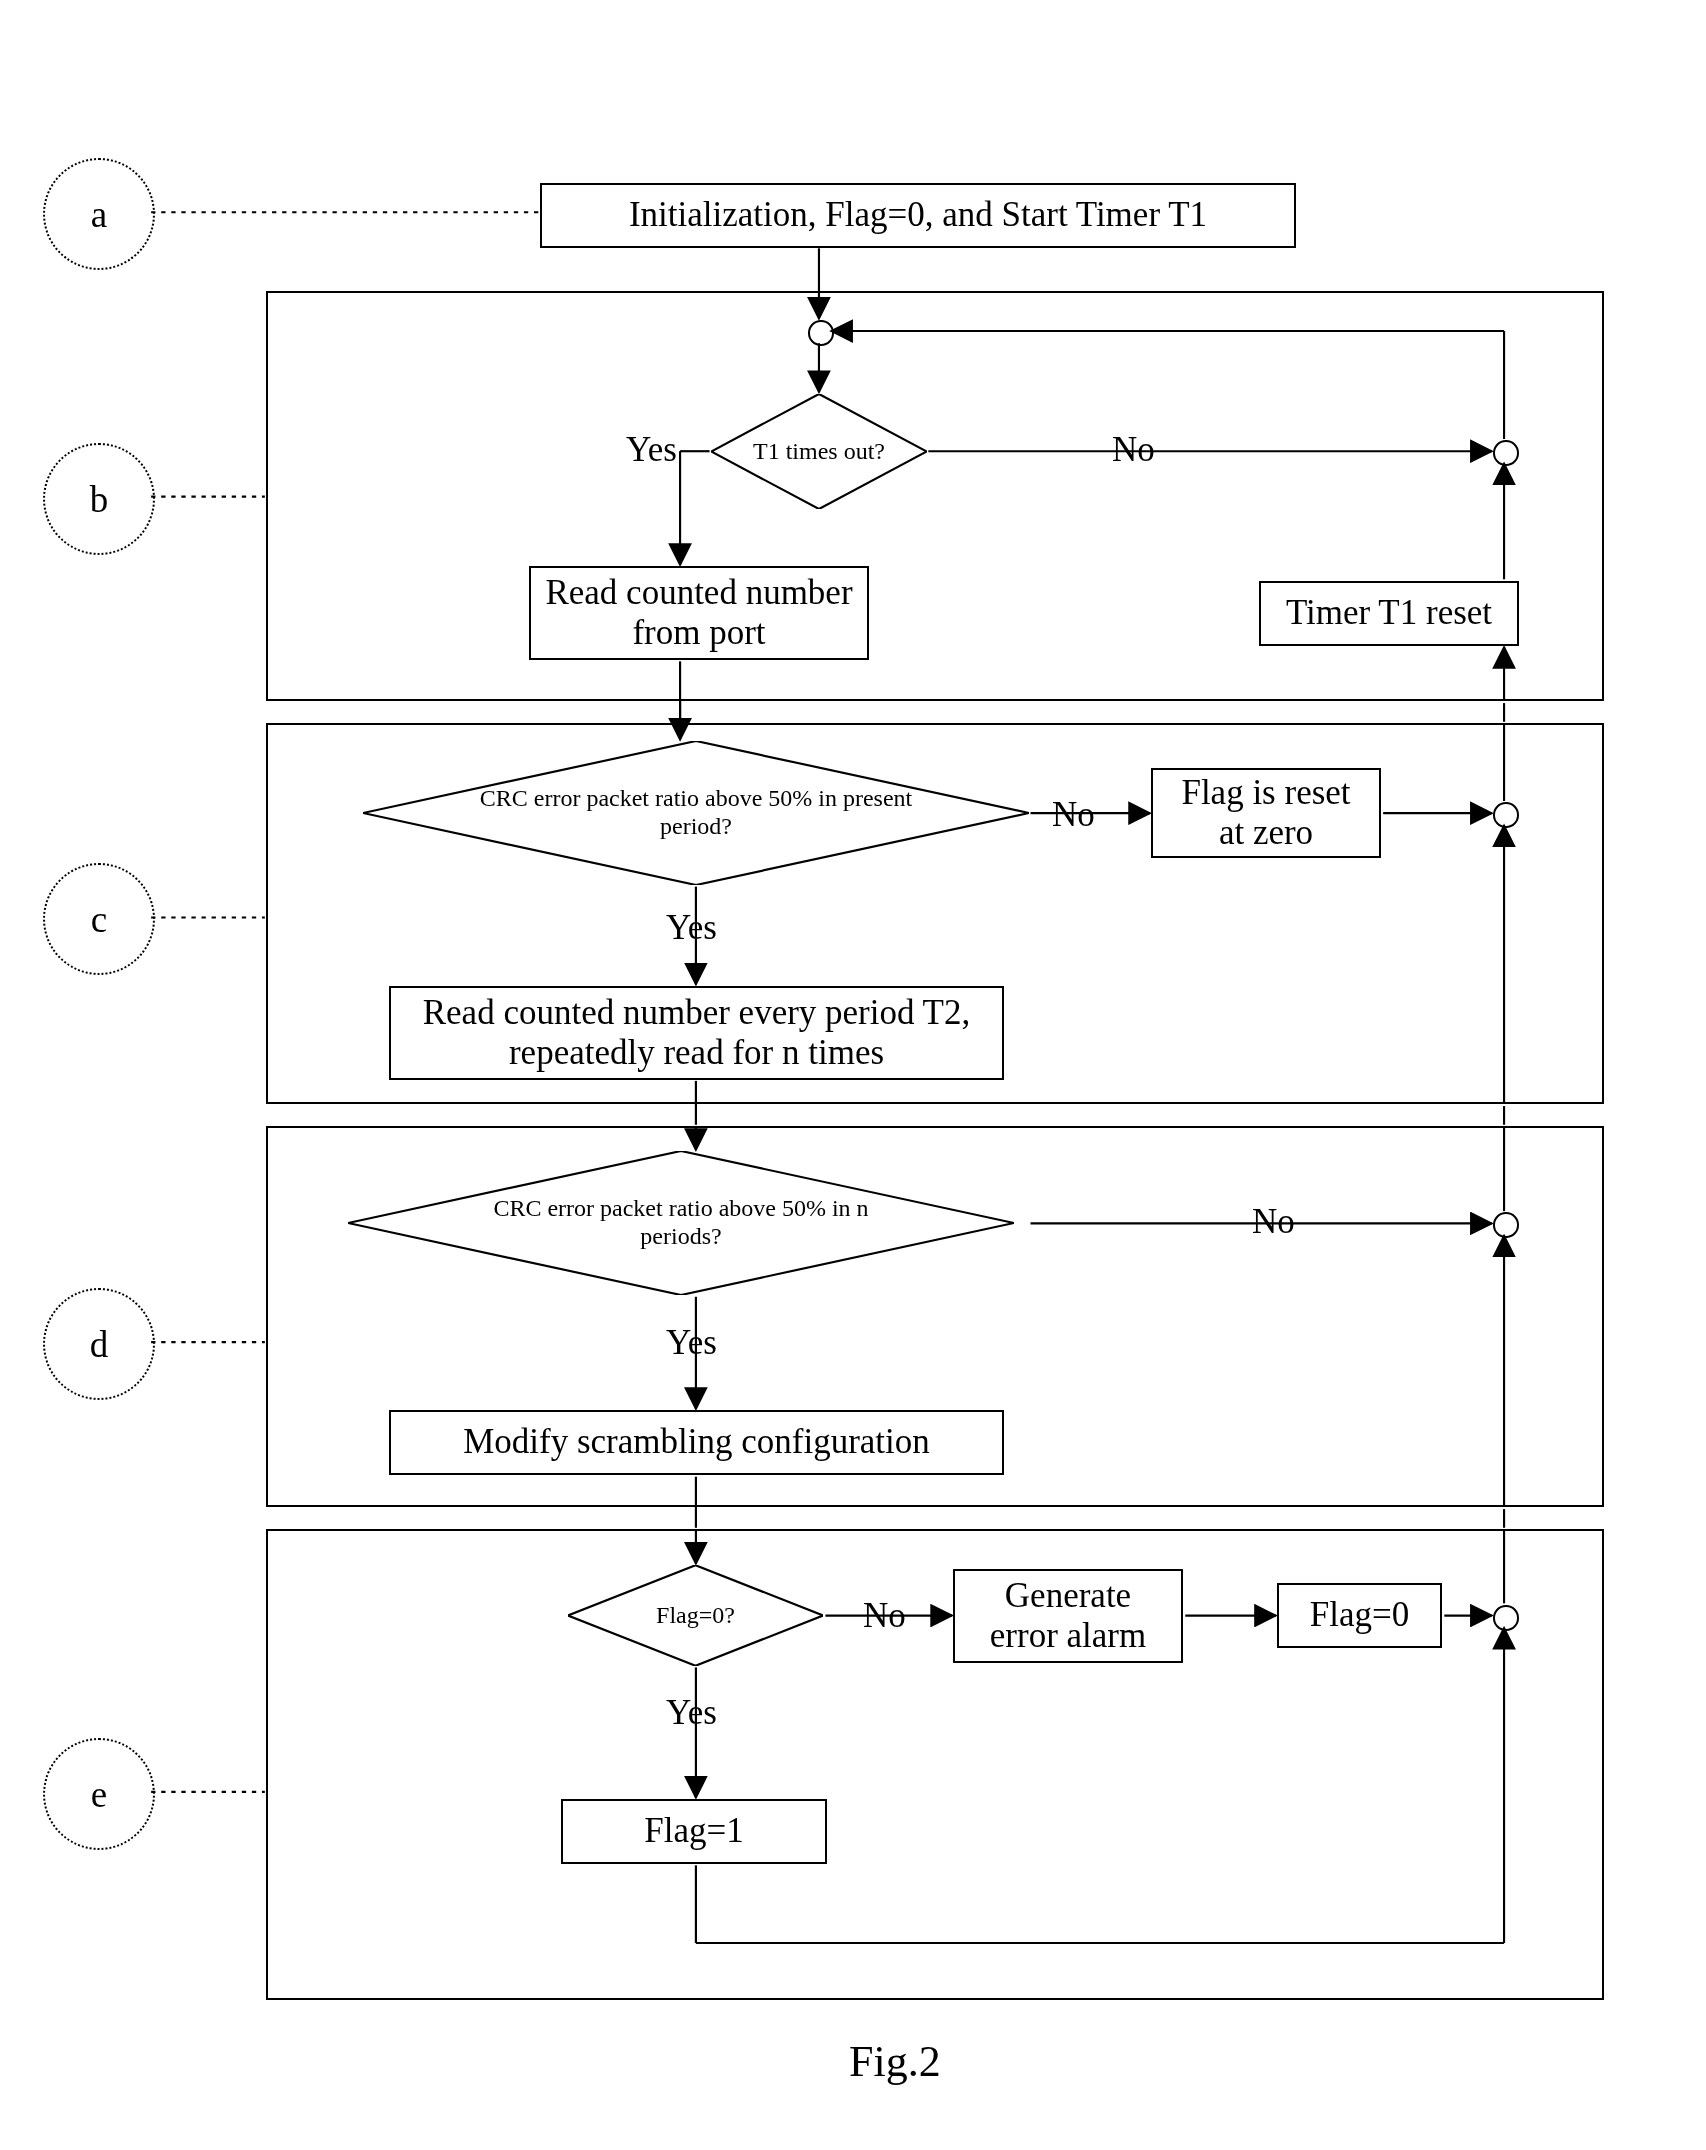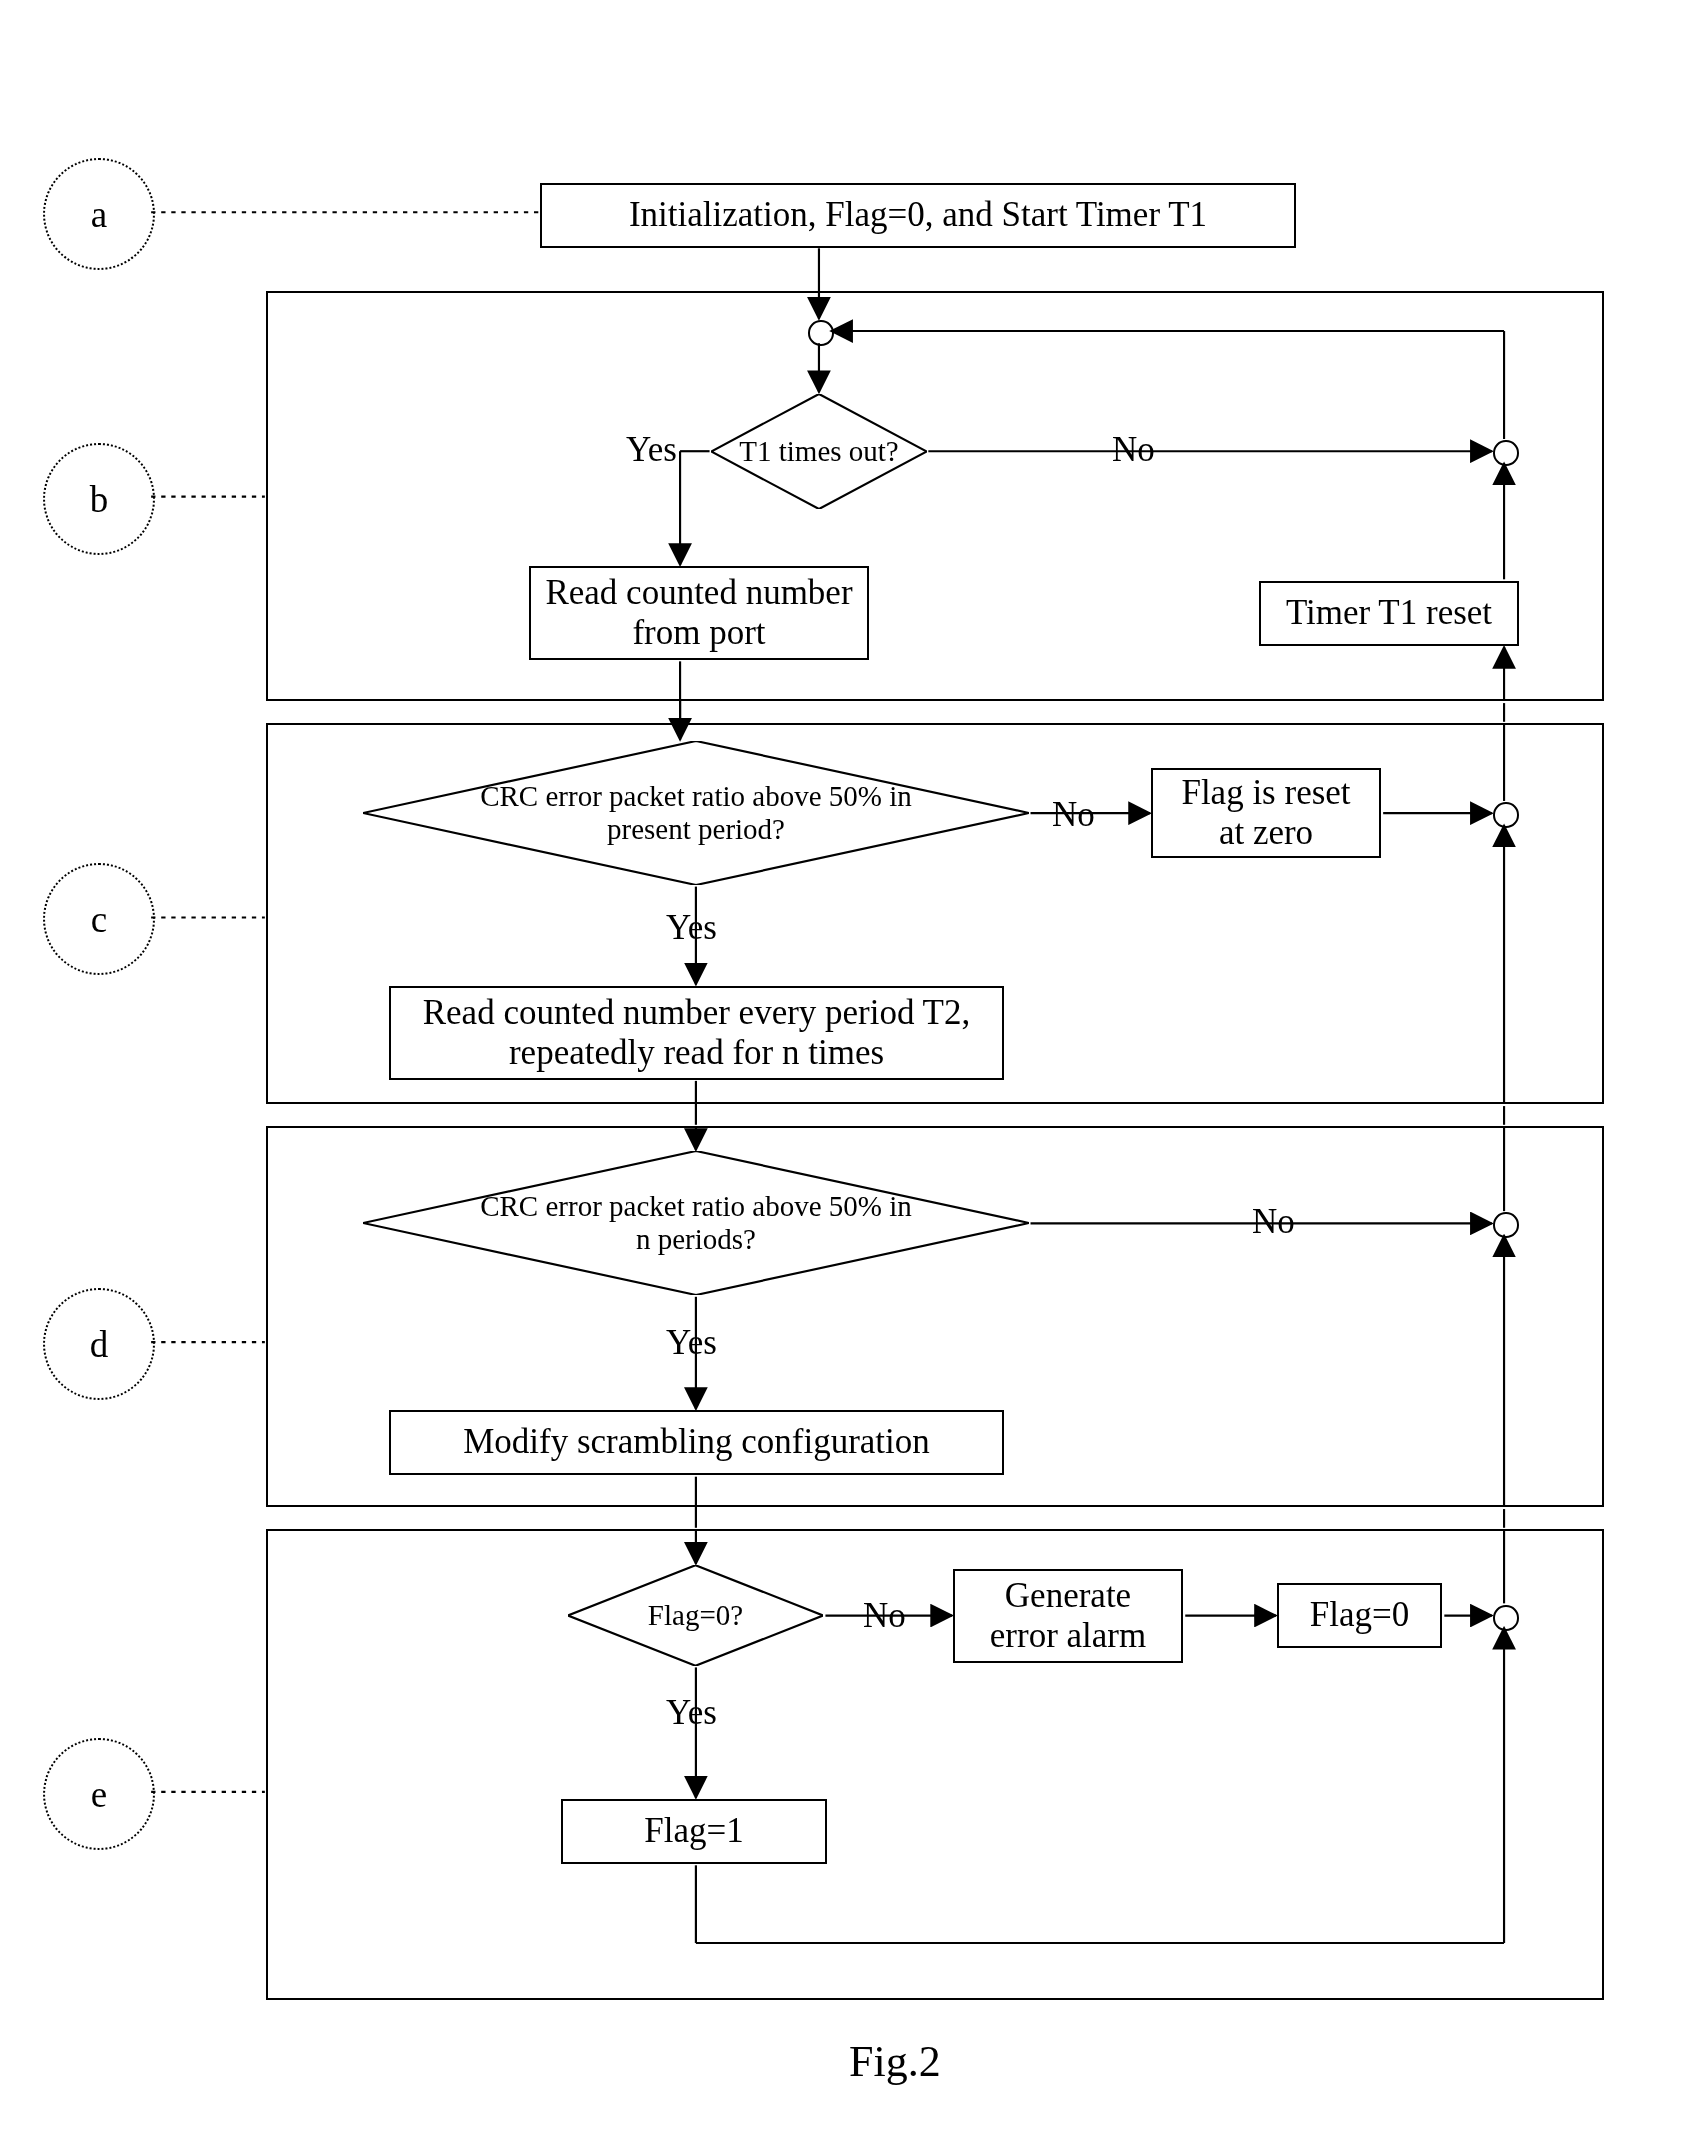--- a/index.html
+++ b/index.html
@@ -38,21 +38,21 @@
     
   }
   
   .diamond-text {
     position: absolute;
     left: 50%;
     top: 50%;
     transform: translate(-50%, -50%);
     text-align: center;
     line-height: 1.15;
-    font-size: 29px;
+    font-size: 24px;
     padding: 0 7.2px;
     width: 100%;
   }
   .label-letter {
     position: absolute;
     width: 108px;
     height: 108px;
     border: 2.2px dotted #000;
     border-radius: 50%;
     font-size: 37px;
@@ -151,21 +151,21 @@
   </div>
 
   <div class="node rect-box" style="left:389px; top:986px; width:615px; height:94px;">
     <span>Read counted number every period T2, repeatedly read for n times</span>
   </div>
 
   <div class="node stage-box" style="left:266px; top:1126px; width:1338px; height:381px;"></div>
 
   <div class="small-circle" style="left:1493px; top:1212px;"></div>
 
-  <div class="node diamond" style="left:363px; top:1151px; width:666px; height:144px;text-decoration:underline;">
+  <div class="node diamond" style="left:348px; top:1151px; width:666px; height:144px;text-decoration:underline;">
     <svg style="position:absolute;left:0;top:0;width:666px;height:144px;" viewBox="0 0 925 200">
         <polygon points="462.5,0 925,100 462.5,200 0,100" fill="#fff" stroke="#000" stroke-width="3"></polygon>
       </svg>
     <div class="diamond-text" style="width:432px;">CRC error packet ratio above 50% in n periods?</div>
   </div>
 
   <div class="node rect-box" style="left:389px; top:1410px; width:615px; height:65px;">
     <span>Modify scrambling configuration</span>
   </div>
 

